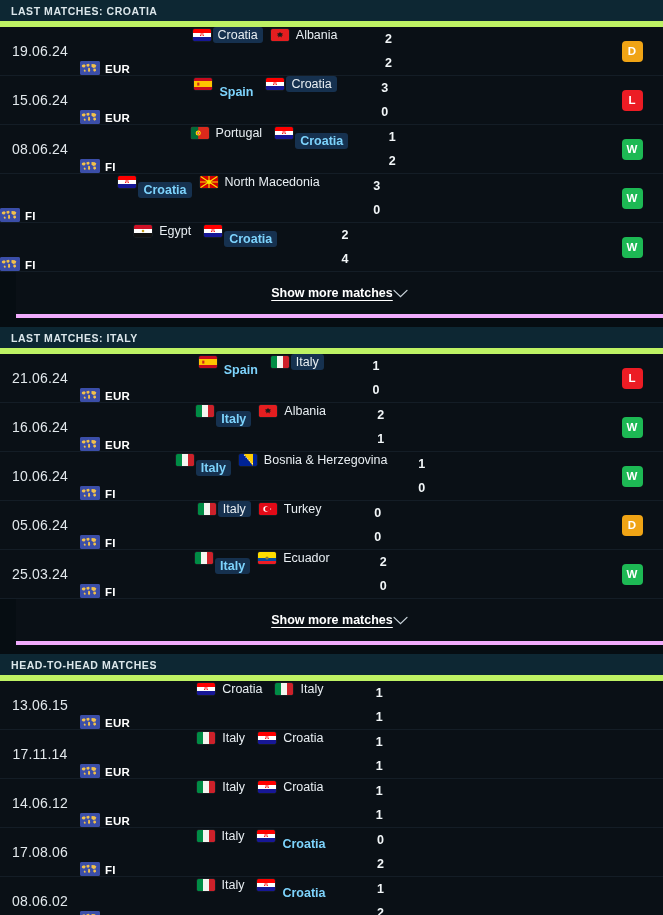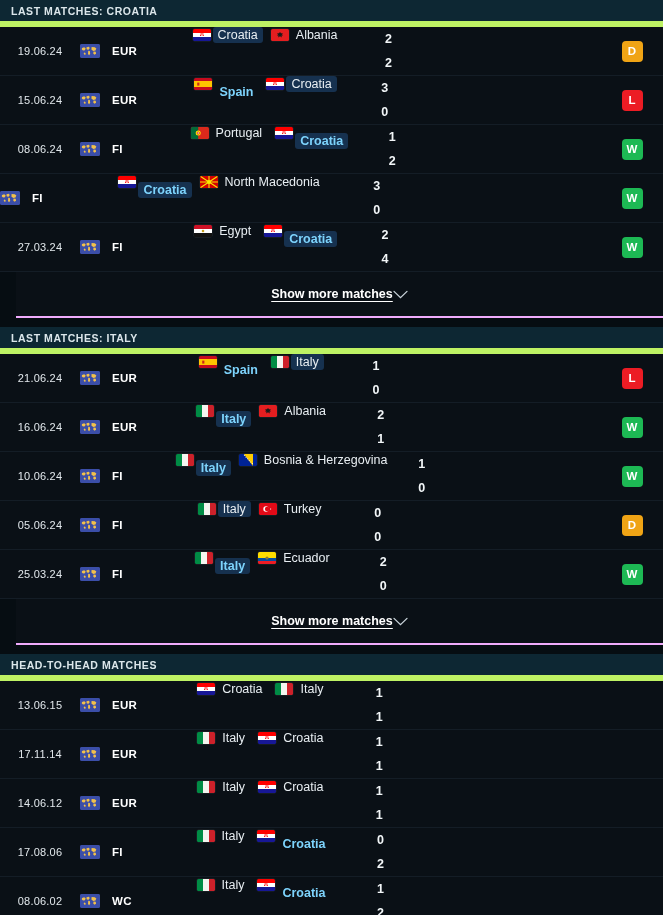--- a/index.html
+++ b/index.html
@@ -32,25 +32,25 @@
   .row{
     height:49px;
     display:flex; align-items:stretch;
     border-bottom:1px solid #141d26;
     position:relative;
     background:#0a1016;
   }
   .c-date{
     width:80px; flex:0 0 80px;
     display:flex; align-items:center; justify-content:center;
-    font-size:11px; color:#e2e8ec; letter-spacing:.2px;text-align:center;
+    font-size:14px; color:#e2e8ec; letter-spacing:.2px;text-align:center;
   }
   .c-comp{
     width:62px; flex:0 0 62px;
-    display:flex; align-items:center; gap:12px;
+    display:flex; align-items:flex-end; gap:5px;
   }
   .comp-badge{
     width:20px; height:14px; border-radius:2px;
     background:#3b4ea8;
     position:relative; overflow:hidden;
     flex:0 0 20px;
   }
   .comp-badge svg{ display:block; width:20px; height:14px; }
   .comp-lbl{
     font-size:11.5px; font-weight:bold; color:#ffffff; letter-spacing:.3px;
@@ -100,21 +100,21 @@
   }
   .res.W{ background:#1db954; }
   .res.L{ background:#ec1c24; }
   .res.D{ background:#f0a415; }
 
   
   .showmore{
     height:46px;
     background:#0a1016;
     display:flex; align-items:center; justify-content:center;
-    border-bottom:2px solid #f0abfc;
+    border-bottom:4px solid #f0abfc;
     cursor:pointer;
     margin-left:16px;
   }
   .showmore .lbl{
     font-size:12.5px; font-weight:bold; color:#ffffff;
     text-decoration:underline; text-underline-offset:3px;
   }
   .chev{ width:15px; height:9px; }
   .chev svg{ display:block; }
   .gap{ height:9px; background:#060d12; }
@@ -359,21 +359,20 @@
     <div class="c-scores">
       <div class="scoreline">3</div>
       <div class="scoreline">0</div>
     </div>
     <div class="c-spacer"></div>
     <div class="c-res">
           <span class="res W">W</span>
         </div>
   </div>
       <div class="row">
-    <div class="c-date">27.03.24</div>
     <div class="c-comp">
       <span class="comp-badge">
             <svg viewBox="0 0 20 14" xmlns="http://www.w3.org/2000/svg">
     <rect width="20" height="14" fill="#3b4ea8"></rect>
     <g fill="#f2c14b">
       <path d="M2 4 l2.2 -.8 1.4 1.1 -.6 1.9 -1.9 .4 -1.3 -1.2 z"></path>
       <path d="M6.6 3.2 l2.4 -.5 .7 1.6 -1.1 1.5 -1.7 -.3 -.5 -1.4 z"></path>
       <path d="M8.2 6.8 l1.6 .3 .4 2.6 -1.1 1.6 -1.1 -1.4 .2 -2.4 z"></path>
       <path d="M11.6 3 l3.2 .2 1.5 1.3 -.8 2 -2.3 .6 -1.8 -1.5 z"></path>
       <path d="M13.6 7.4 l2.1 .4 .4 1.9 -1.6 1.1 -1.3 -1.4 z"></path>

